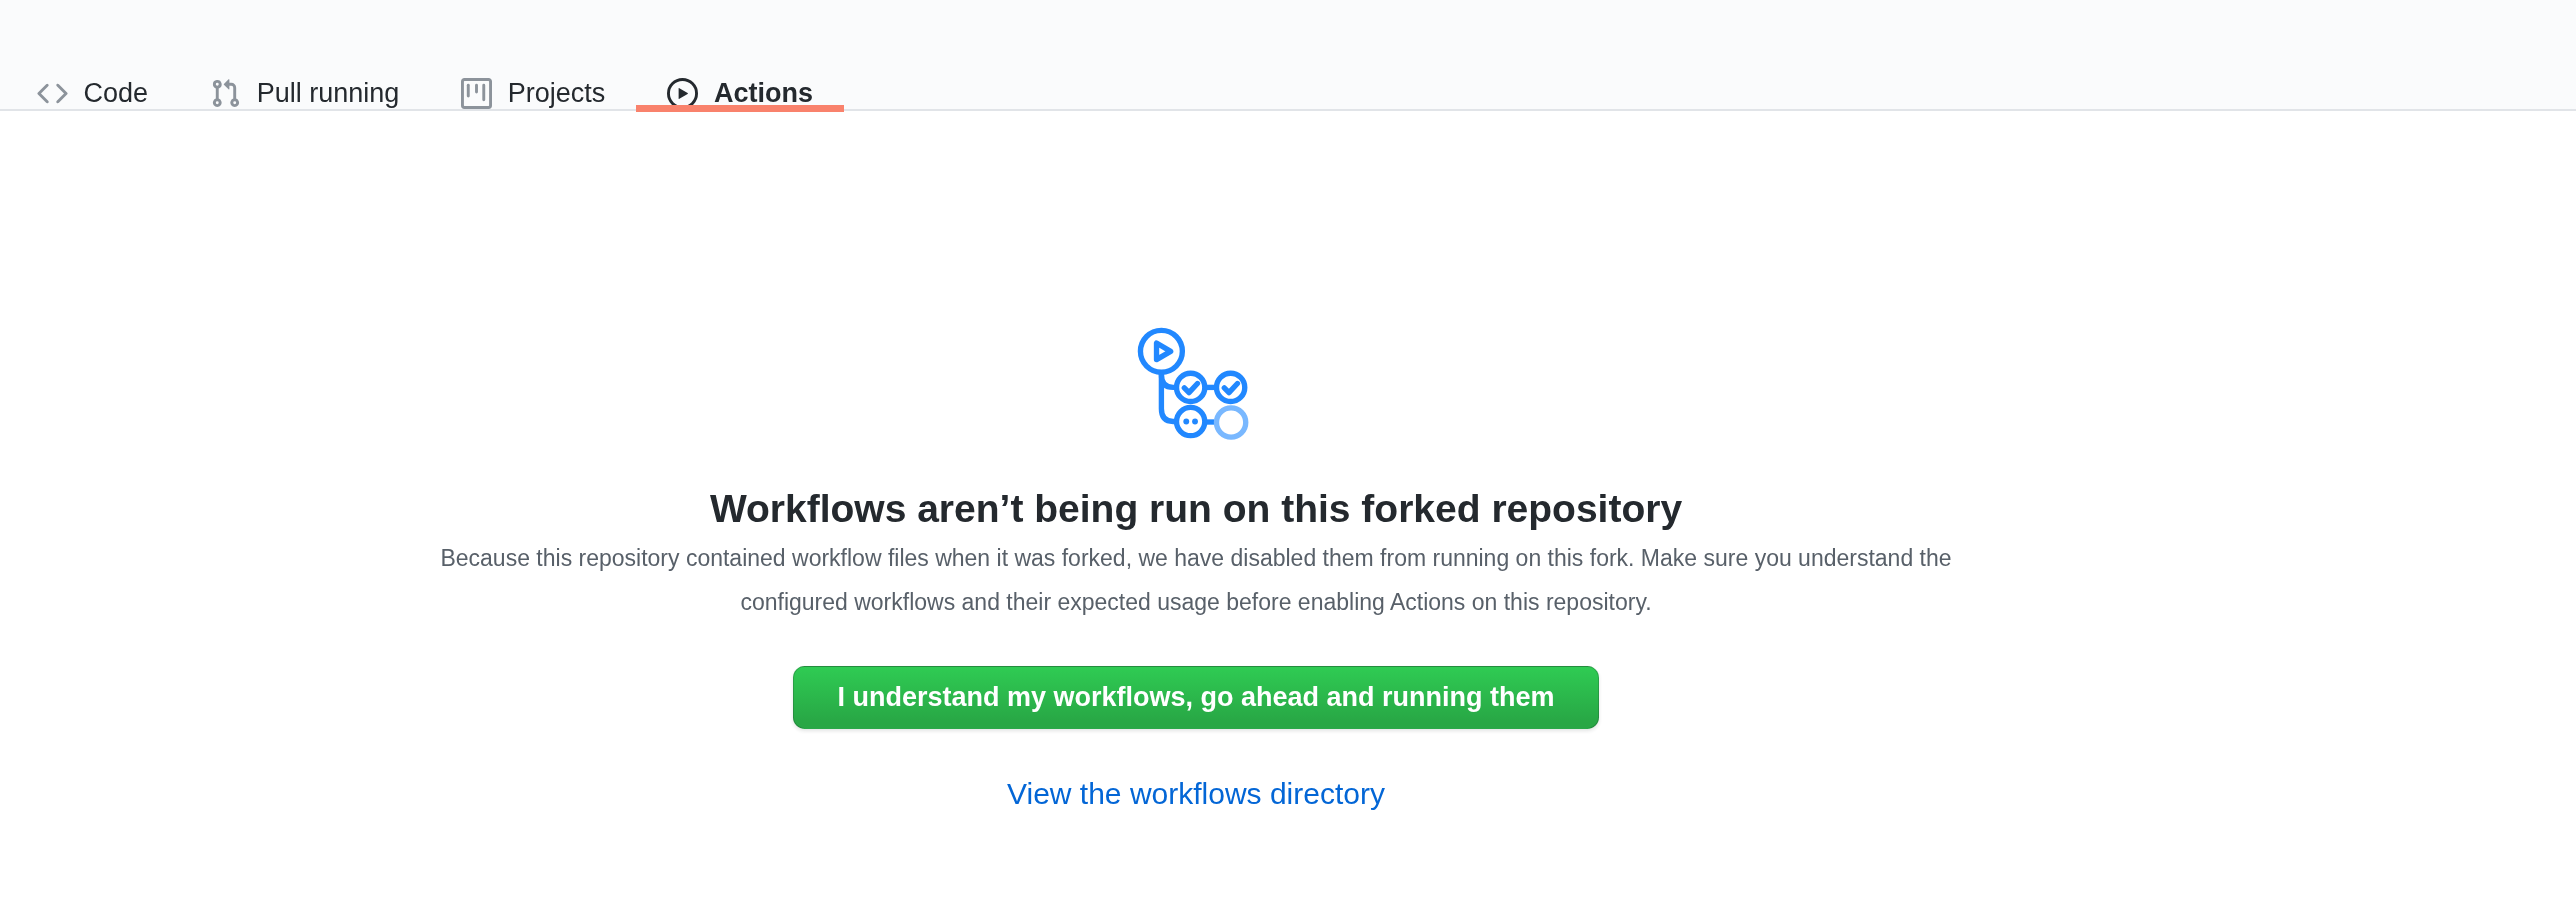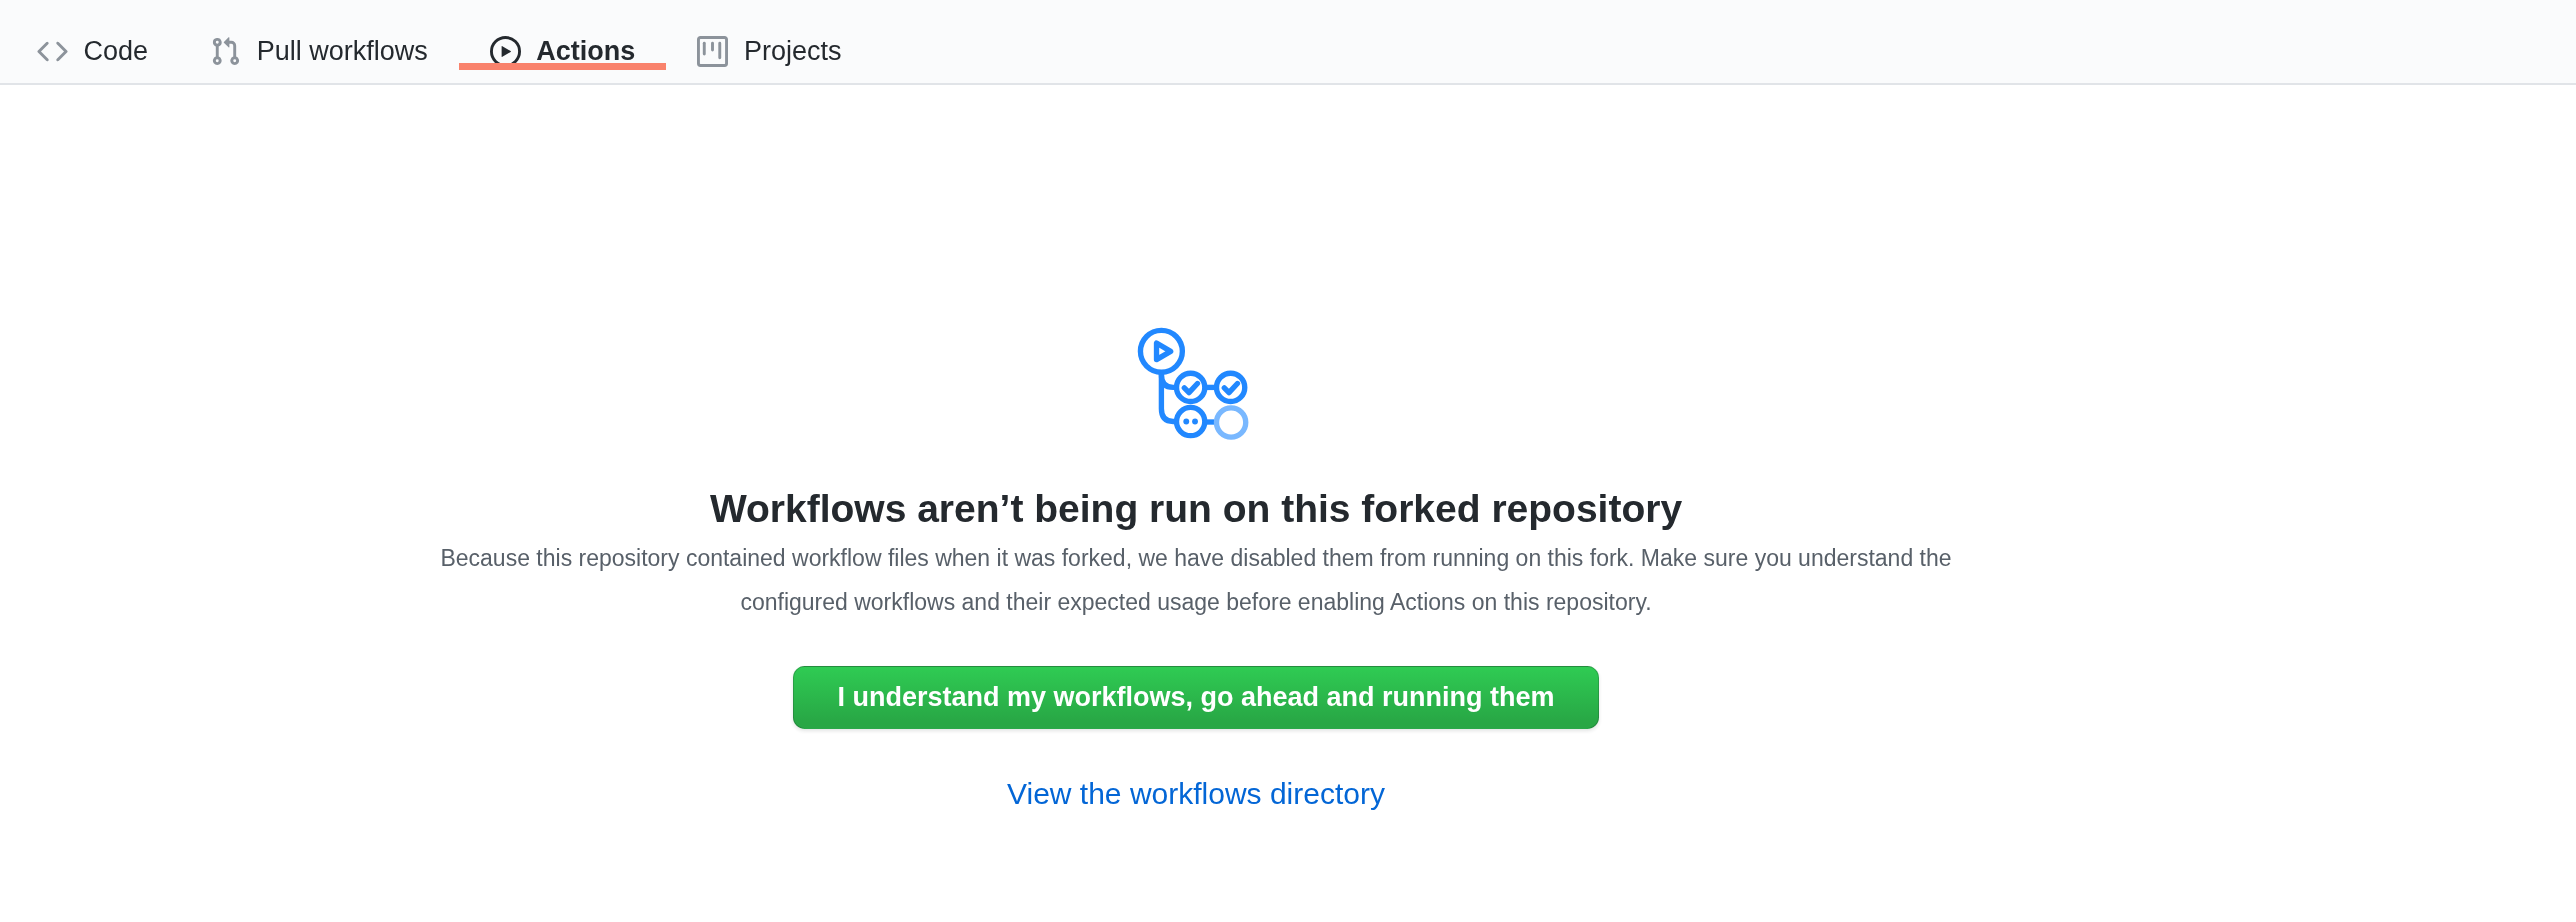--- a/index.html
+++ b/index.html
@@ -6,24 +6,24 @@
   html, body { margin: 0; padding: 0; background: #ffffff; }
   body {
     width: 2576px; height: 923px;
     position: relative; overflow: hidden;
     font-family: "Liberation Sans", "DejaVu Sans", sans-serif;
     -webkit-font-smoothing: antialiased;
   }
 
   
   .tabbar {
-    height: 85px; width: 100%;
+    height: 111px; width: 100%;
     background: var(--tabbar_bg, #fafbfc);
     border-bottom: 2px solid var(--tabbar_border, #e1e4e8);
-    display: flex; align-items: center;
+    display: flex; align-items: flex-end;
     padding: 19.5px 0 0 5.9px;
   }
   .tab {
     position: relative;
     display: flex; align-items: center; gap: 15.6px;
     padding: 0 31px;
     font-size: 27px; line-height: 1;
     color: var(--tab_text, #24292e);
     cursor: pointer; white-space: nowrap;
   }
@@ -83,39 +83,39 @@
     <svg class="octicon" viewBox="0 0 16 16" aria-hidden="true">
       <path d="m11.28 3.22 4.25 4.25a.75.75 0 0 1 0 1.06l-4.25 4.25a.749.749 0 0 1-1.275-.326.749.749 0 0 1 .215-.734L13.94 8l-3.72-3.72a.749.749 0 0 1 .326-1.275.749.749 0 0 1 .734.215ZM4.72 3.22a.75.75 0 0 1 1.06 1.06L2.06 8l3.72 3.72a.749.749 0 0 1-.326 1.275.749.749 0 0 1-.734-.215L.47 8.53a.75.75 0 0 1 0-1.06l4.25-4.25Z"></path>
     </svg>
     <span>Code</span>
   </div>
 
   <div class="tab">
     <svg class="octicon" viewBox="0 0 16 16" fill-rule="evenodd" aria-hidden="true">
       <path d="M1.5 3.25a2.25 2.25 0 1 1 3 2.122v5.256a2.251 2.251 0 1 1-1.5 0V5.372A2.25 2.25 0 0 1 1.5 3.25Zm5.677-.177L9.573.677A.25.25 0 0 1 10 .854V2.5h1A2.5 2.5 0 0 1 13.5 5v5.628a2.251 2.251 0 1 1-1.5 0V5a1 1 0 0 0-1-1h-1v1.646a.25.25 0 0 1-.427.177L7.177 3.427a.25.25 0 0 1 0-.354ZM3.75 2.5a.75.75 0 1 0 0 1.5.75.75 0 0 0 0-1.5Zm0 9.5a.75.75 0 1 0 0 1.5.75.75 0 0 0 0-1.5Zm8.25.75a.75.75 0 1 0 1.5 0 .75.75 0 0 0-1.5 0Z"></path>
     </svg>
-    <span>Pull workflows</span>
-  </div>
-
-  <div class="tab active">
-    <svg class="octicon" viewBox="0 0 16 16" fill-rule="evenodd" aria-hidden="true">
-      <path d="M8 0a8 8 0 1 1 0 16A8 8 0 0 1 8 0ZM1.5 8a6.5 6.5 0 1 0 13 0 6.5 6.5 0 0 0-13 0Zm4.879-2.773 4.264 2.559a.25.25 0 0 1 0 .428l-4.264 2.559A.25.25 0 0 1 6 10.559V5.442a.25.25 0 0 1 .379-.215Z"></path>
-    </svg>
-    <span>Actions</span>
-    <div class="tab-underline"></div>
+    <span>Pull running</span>
   </div>
 
   <div class="tab">
     <svg class="octicon" viewBox="0 0 16 16" fill-rule="evenodd" aria-hidden="true">
       <path d="M1.75 0h12.5C15.216 0 16 .784 16 1.75v12.5A1.75 1.75 0 0 1 14.25 16H1.75A1.75 1.75 0 0 1 0 14.25V1.75C0 .784.784 0 1.75 0ZM1.5 1.75v12.5c0 .138.112.25.25.25h12.5a.25.25 0 0 0 .25-.25V1.75a.25.25 0 0 0-.25-.25H1.75a.25.25 0 0 0-.25.25Z"></path>
       <path d="M4.5 3.75a.75.75 0 0 0-1.5 0v5.5a.75.75 0 0 0 1.5 0v-5.5Z"></path>
       <path d="M8.75 3.75a.75.75 0 0 0-1.5 0v3.5a.75.75 0 0 0 1.5 0v-3.5Z"></path>
       <path d="M12.5 3.75a.75.75 0 0 0-1.5 0v7.5a.75.75 0 0 0 1.5 0v-7.5Z"></path>
     </svg>
     <span>Projects</span>
+  </div>
+
+  <div class="tab active">
+    <svg class="octicon" viewBox="0 0 16 16" fill-rule="evenodd" aria-hidden="true">
+      <path d="M8 0a8 8 0 1 1 0 16A8 8 0 0 1 8 0ZM1.5 8a6.5 6.5 0 1 0 13 0 6.5 6.5 0 0 0-13 0Zm4.879-2.773 4.264 2.559a.25.25 0 0 1 0 .428l-4.264 2.559A.25.25 0 0 1 6 10.559V5.442a.25.25 0 0 1 .379-.215Z"></path>
+    </svg>
+    <span>Actions</span>
+    <div class="tab-underline"></div>
   </div>
 
 
 </nav>
 
 <main class="content">
 
   <svg class="wf-icon" viewBox="0 0 126 120" aria-hidden="true">
     <g fill="none" stroke="var(--icon_blue, #2188ff)" stroke-width="5.5">
       <circle cx="27" cy="27" r="21.5"></circle>

